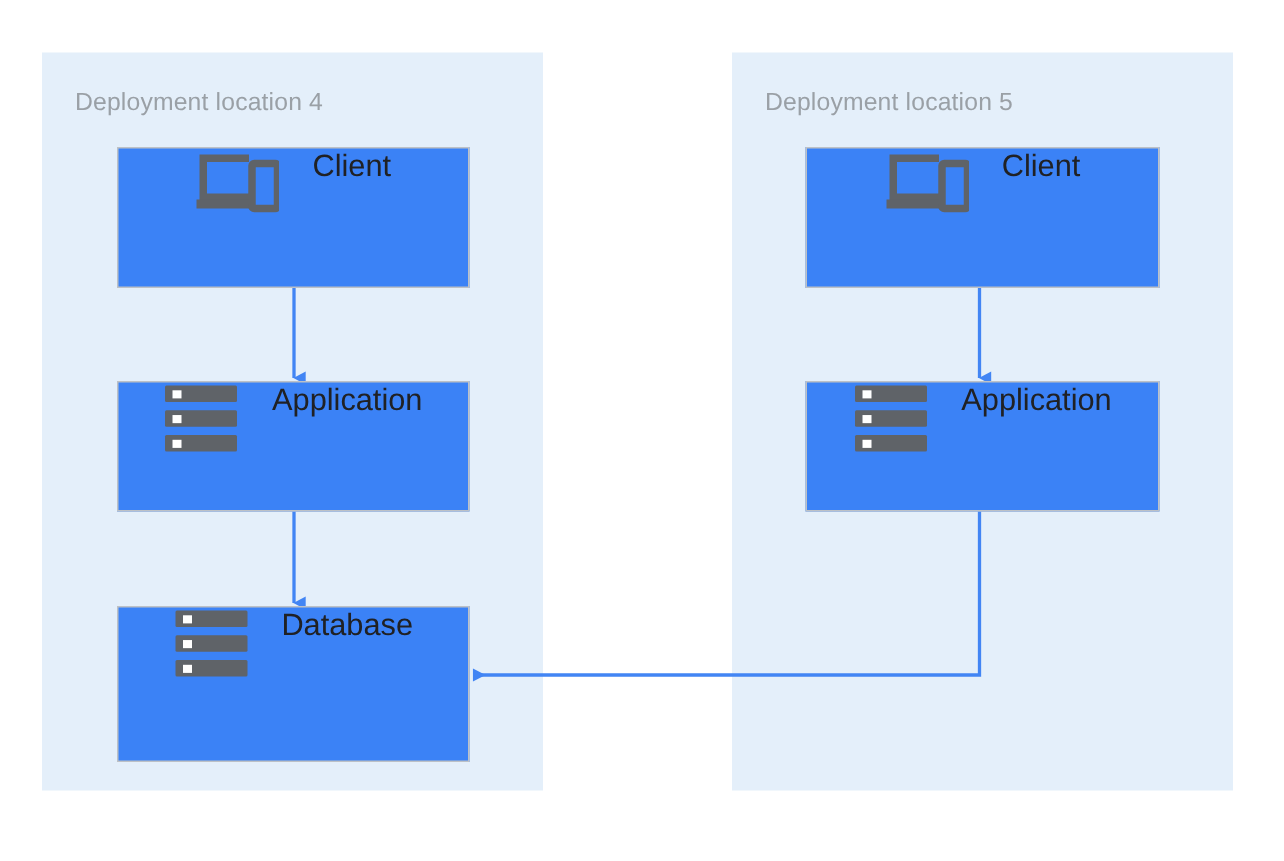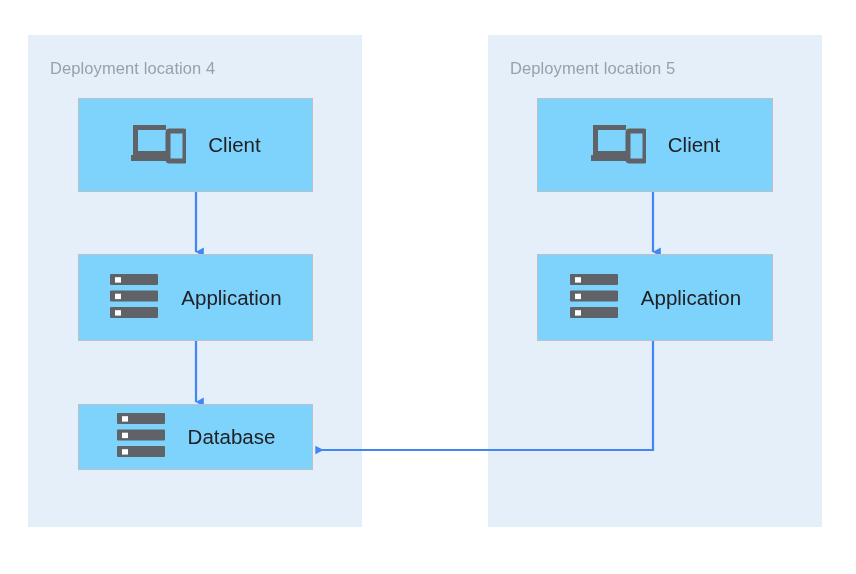--- a/index.html
+++ b/index.html
@@ -25,26 +25,26 @@
   .zone-title {
     position: absolute;
     color: #9aa0a6;
     font-size: 16.5px;
     line-height: 20px;
     letter-spacing: 0.1px;
     white-space: nowrap;
   }
   .node {
     position: absolute;
-    background: #7dd3fc;
+    background: #3b82f6;
     border: 1px solid #bdc1c6;
     box-sizing: border-box;
     display: flex;
     flex-direction: row;
-    align-items: center;
+    align-items: flex-start;
     justify-content: center;
   }
   .node-icon {
     flex: 0 0 auto;
     display: block;
   }
   .node-label {
     color: #202124;
     font-size: 20.5px;
     line-height: 24px;
@@ -117,21 +117,21 @@
         <rect x="6" y="5.2" width="6" height="5.4" fill="#ffffff"></rect>
         <rect x="1" y="18.5" width="48" height="11" rx="1" fill="#5f6368"></rect>
         <rect x="6" y="21.7" width="6" height="5.4" fill="#ffffff"></rect>
         <rect x="1" y="35" width="48" height="11" rx="1" fill="#5f6368"></rect>
         <rect x="6" y="38.2" width="6" height="5.4" fill="#ffffff"></rect>
       </svg>
     </span>
     <span class="node-label">Application</span>
   </div>
 
-  <div class="node" style="left:78px; top:404px; width:235px; height:66px;">
+  <div class="node" style="left:78px; top:404px; width:235px; height:104px;">
     <span class="node-icon">
       <svg width="50" height="48" viewBox="0 0 50 48" aria-hidden="true">
         <rect x="1" y="2" width="48" height="11" rx="1" fill="#5f6368"></rect>
         <rect x="6" y="5.2" width="6" height="5.4" fill="#ffffff"></rect>
         <rect x="1" y="18.5" width="48" height="11" rx="1" fill="#5f6368"></rect>
         <rect x="6" y="21.7" width="6" height="5.4" fill="#ffffff"></rect>
         <rect x="1" y="35" width="48" height="11" rx="1" fill="#5f6368"></rect>
         <rect x="6" y="38.2" width="6" height="5.4" fill="#ffffff"></rect>
       </svg>
     </span>

